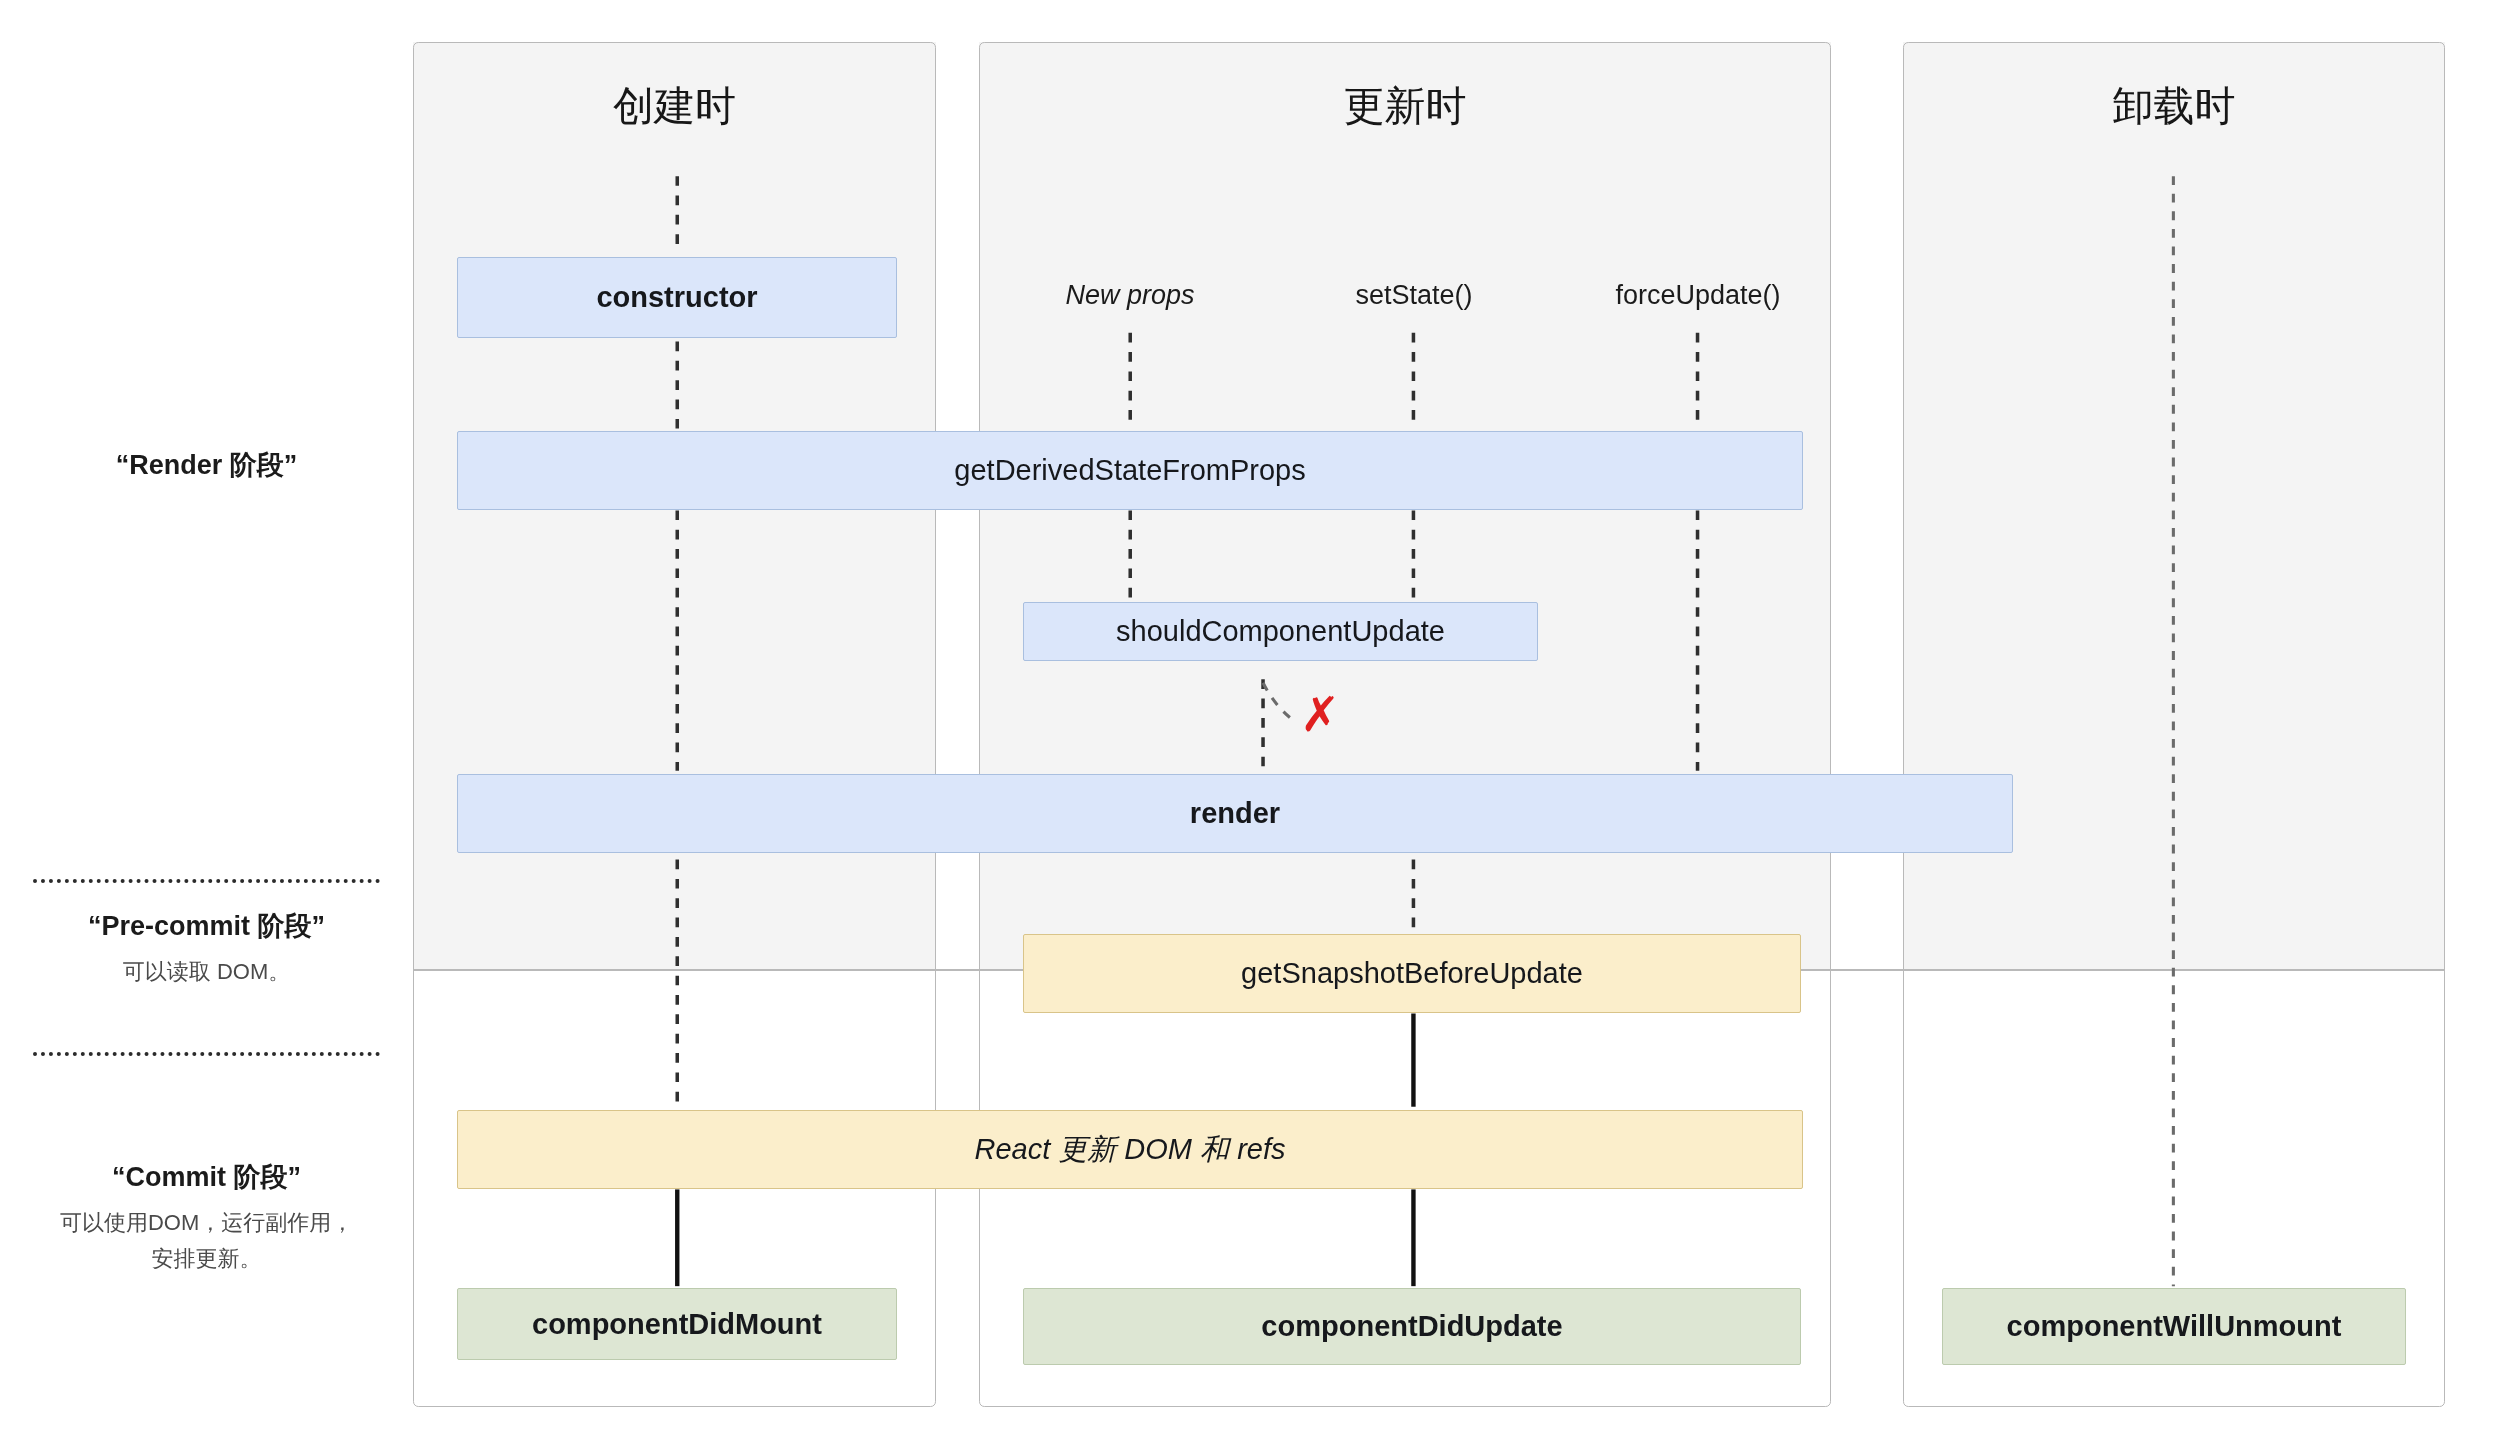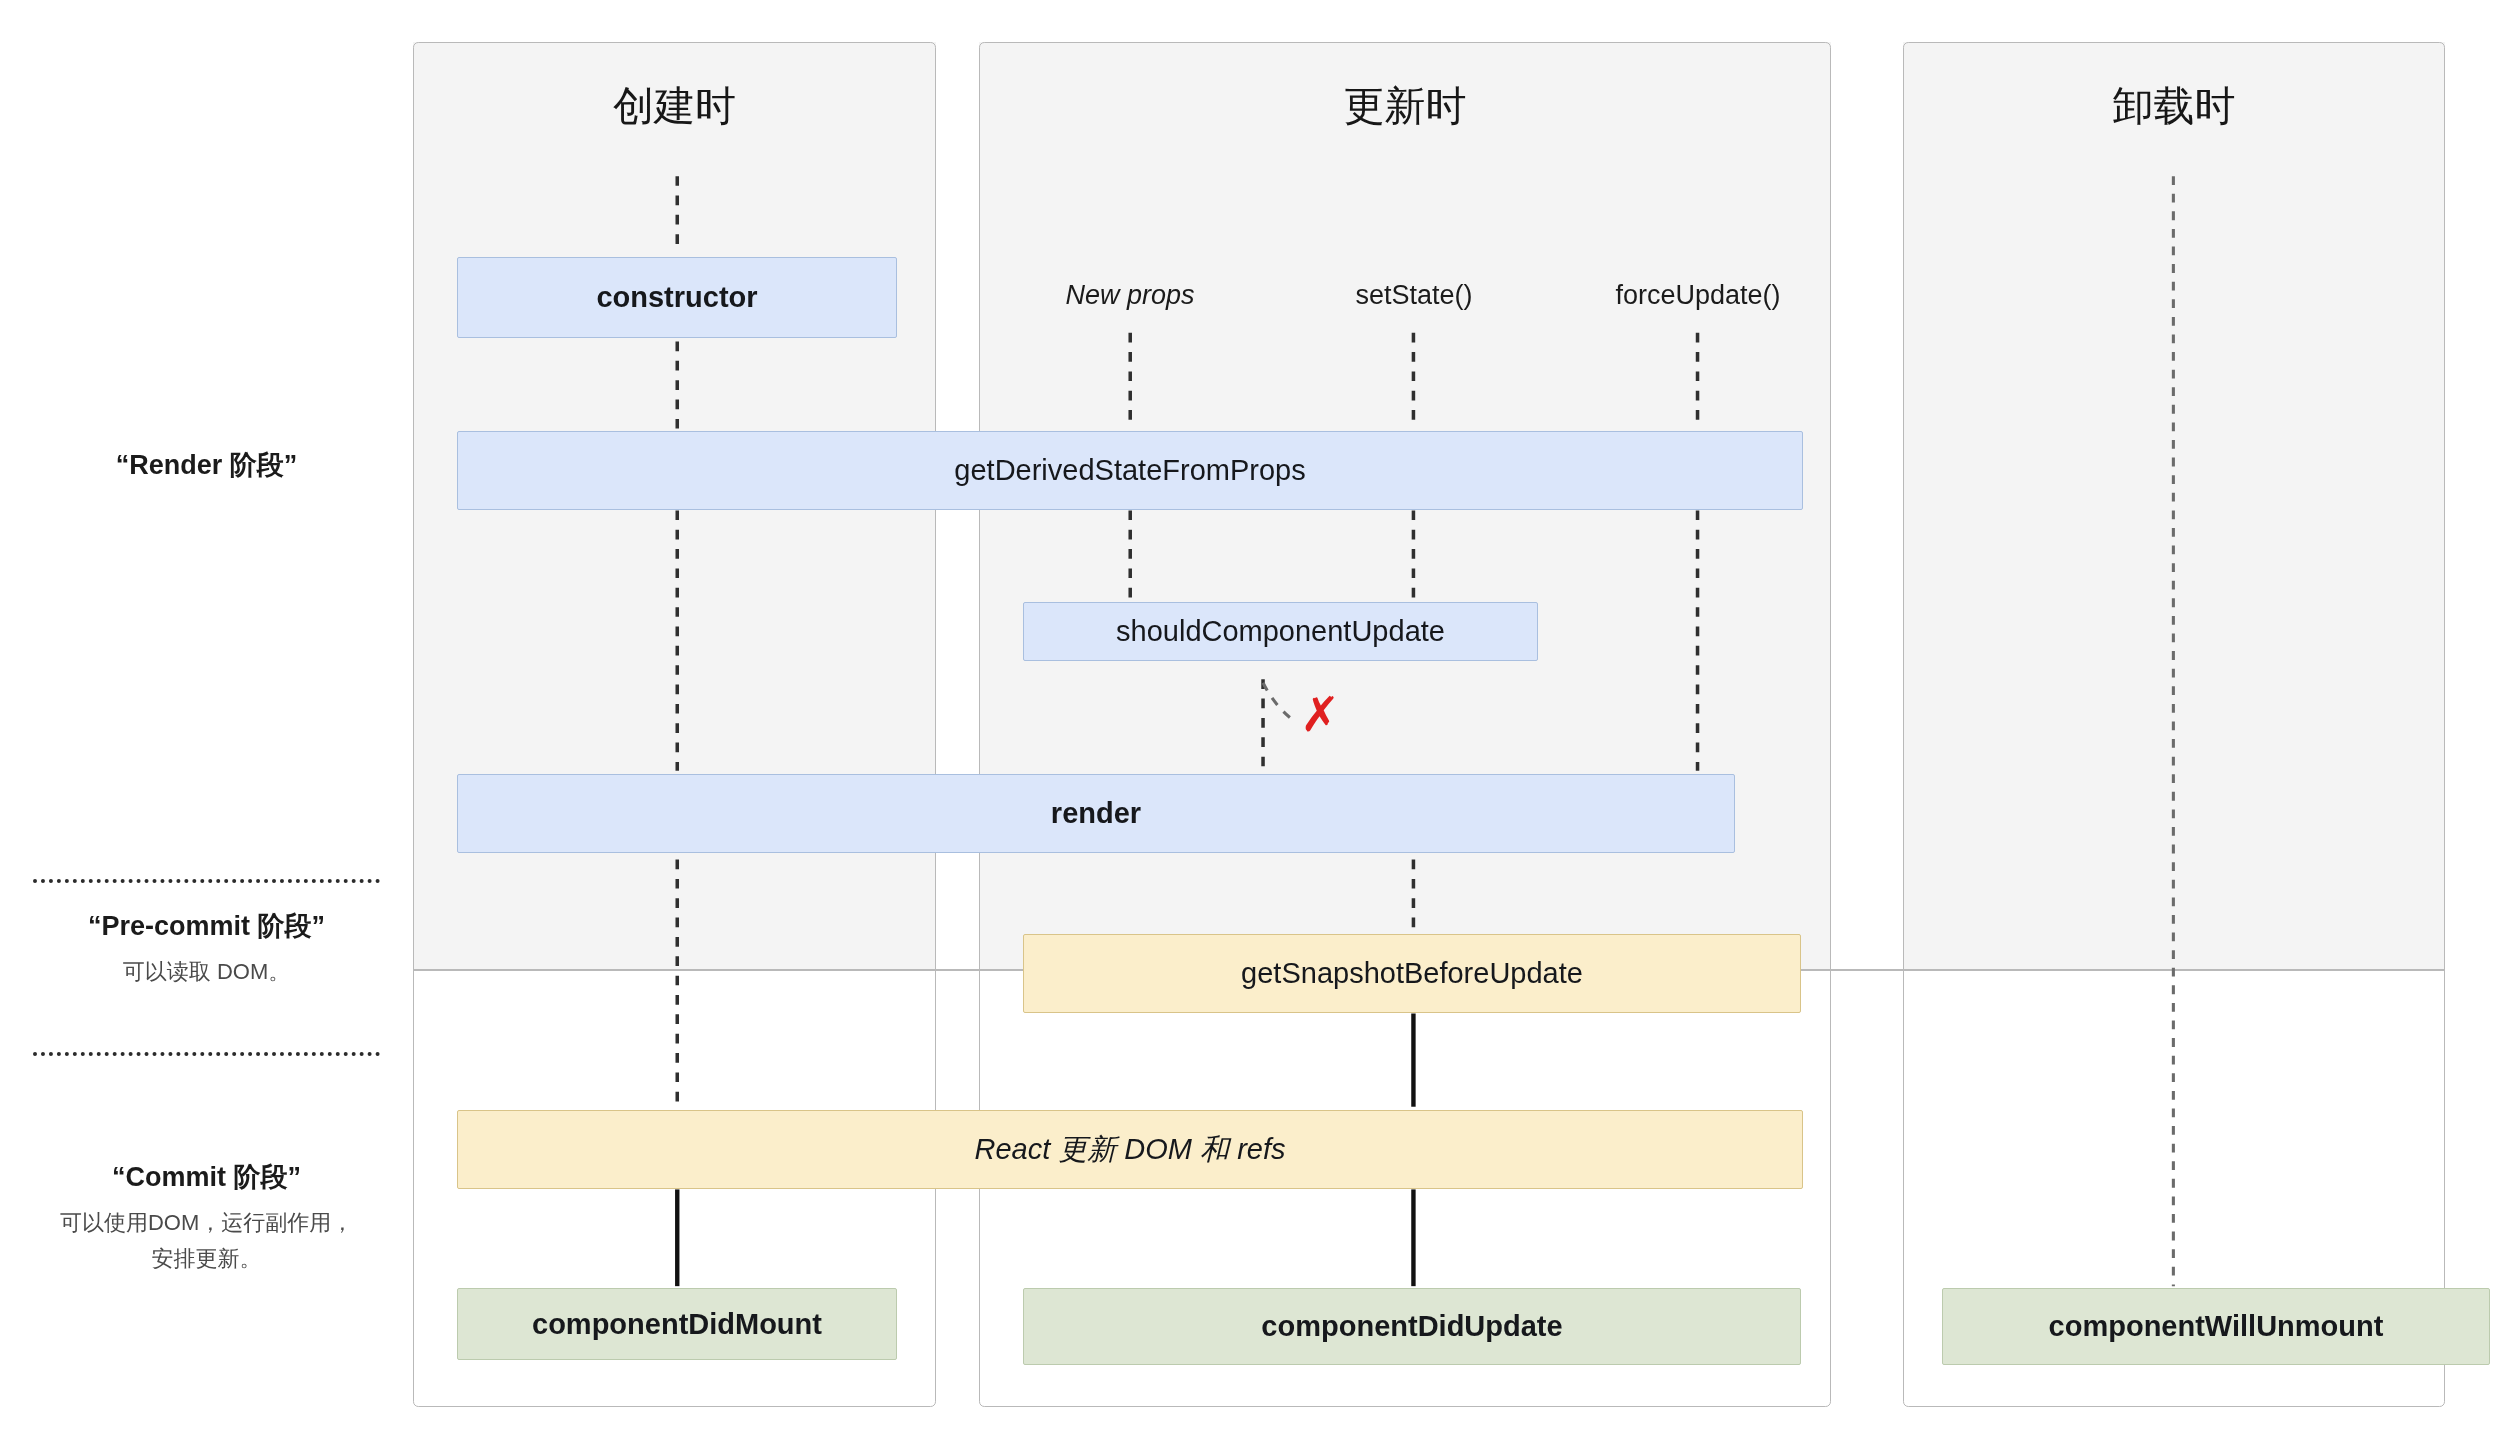--- a/index.html
+++ b/index.html
@@ -182,26 +182,26 @@
   <div class="trigger italic" style="left:998px;top:280px;width:264px;">New props</div>
   <div class="trigger" style="left:1282px;top:280px;width:264px;">setState()</div>
   <div class="trigger" style="left:1566px;top:280px;width:264px;">forceUpdate()</div>
 
   <div class="node blue bold" style="left:457px;top:257px;width:440px;height:81px;">constructor</div>
 
   <div class="node blue" style="left:457px;top:431px;width:1346px;height:79px;">getDerivedStateFromProps</div>
 
   <div class="node blue" style="left:1023px;top:602px;width:515px;height:59px;">shouldComponentUpdate</div>
 
-  <div class="node blue bold" style="left:457px;top:774px;width:1278px;height:79px;">render</div>
+  <div class="node blue bold" style="left:457px;top:774px;width:1556px;height:79px;">render</div>
 
   <div class="node yellow" style="left:1023px;top:934px;width:778px;height:79px;">getSnapshotBeforeUpdate</div>
 
   <div class="node yellow italic" style="left:457px;top:1110px;width:1346px;height:79px;">React 更新 DOM 和 refs</div>
 
   <div class="node green bold" style="left:457px;top:1288px;width:440px;height:72px;">componentDidMount</div>
 
   <div class="node green bold" style="left:1023px;top:1288px;width:778px;height:77px;">componentDidUpdate</div>
 
-  <div class="node green bold" style="left:1942px;top:1288px;width:548px;height:77px;">componentWillUnmount</div>
+  <div class="node green bold" style="left:1942px;top:1288px;width:464px;height:77px;">componentWillUnmount</div>
 
 </div>
 
 
 </body></html>

